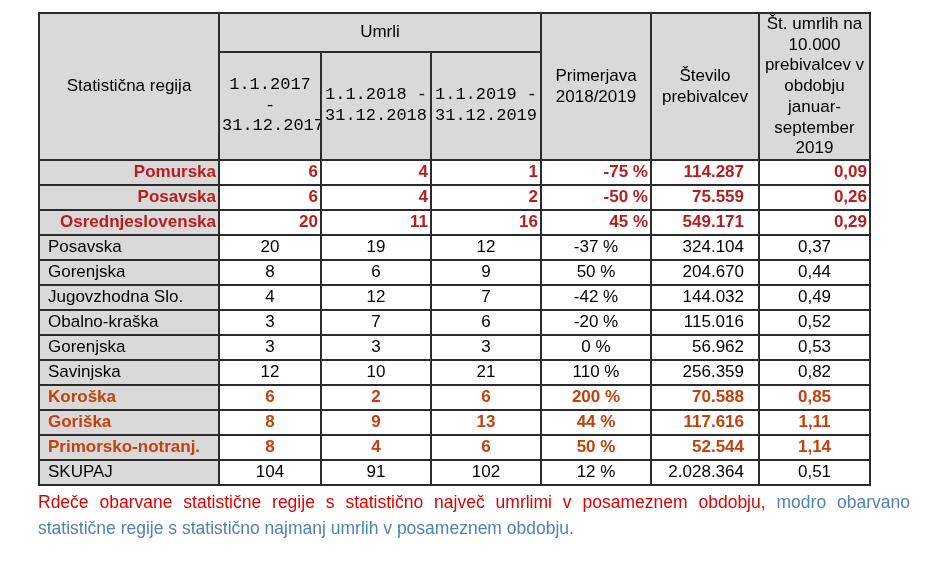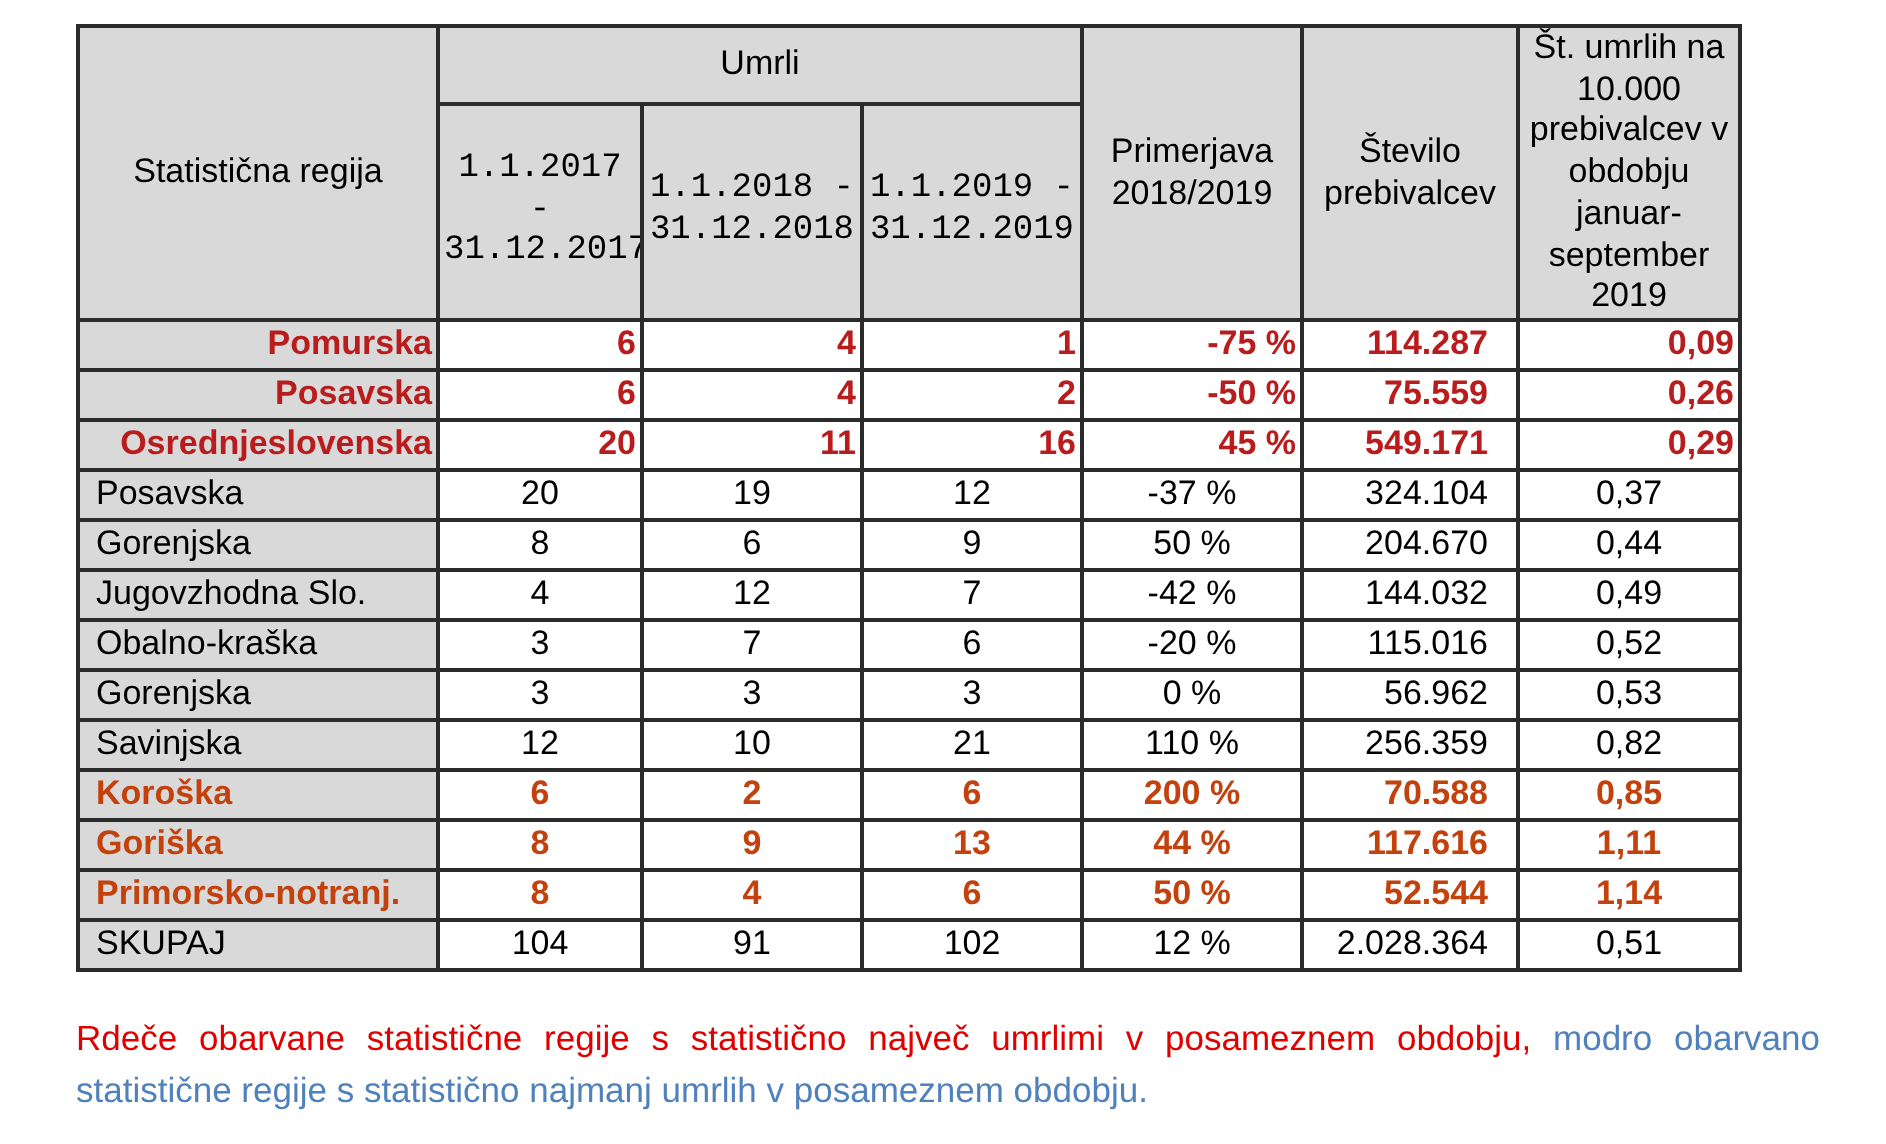--- a/index.html
+++ b/index.html
@@ -45,21 +45,21 @@
   }
   tbody td.pop {
     text-align: right;
     padding-right: 14px;
   }
   tr.blue td { color: #b91c1c; font-weight: 700; text-align: right; }
   tr.red td  { color: #c2410c; font-weight: 700; }
   
   .note {
     width: 872px;
-    margin: 20px 0 0 0;
+    margin: 3px 0 0 0;
     font-size: 17.5px;
     line-height: 26px;
     text-align: justify;
   }
   .note .red-part  { color: #e00000; }
   .note .blue-part { color: #4f81bd; }
 </style>
 </head>
 <body>
 

